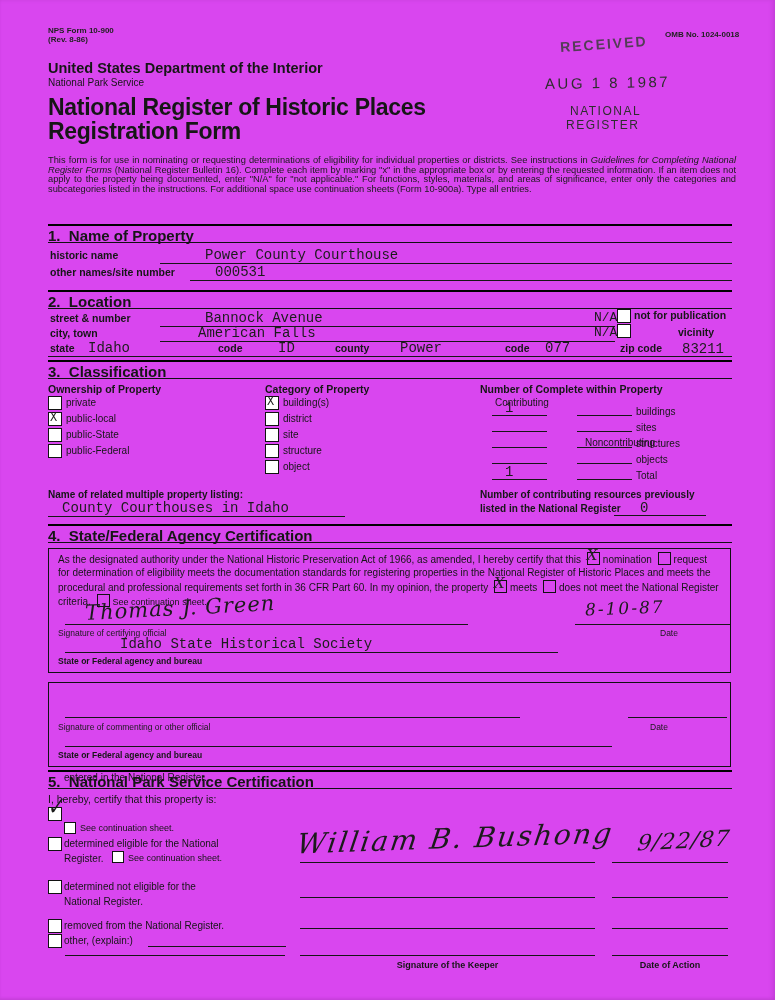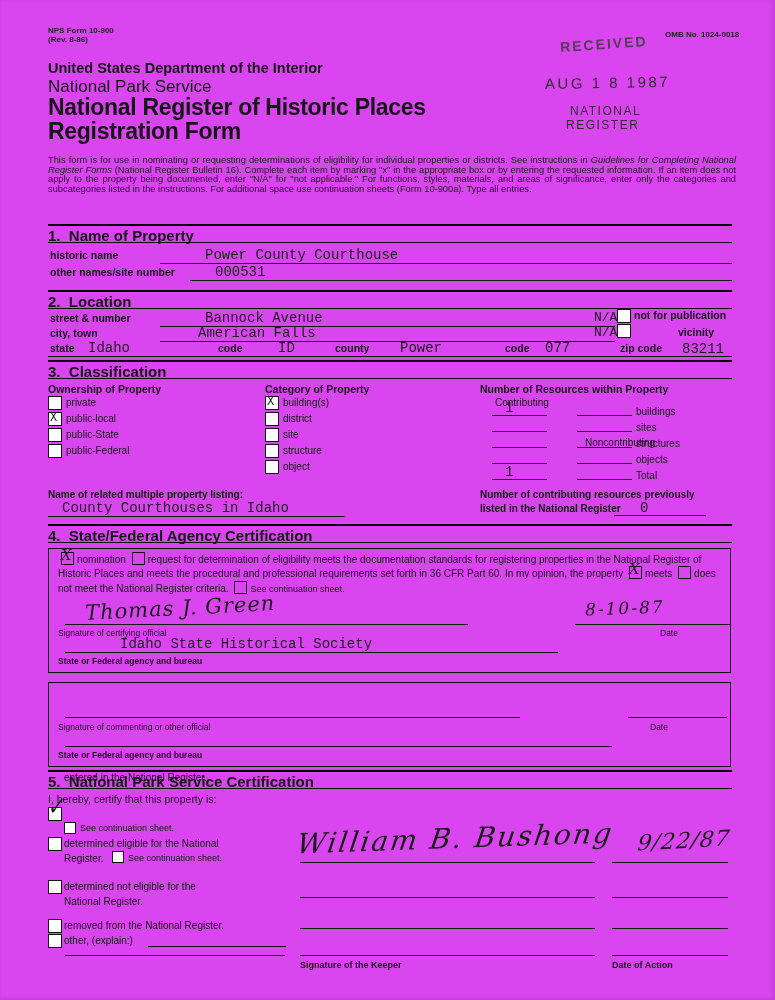--- a/index.html
+++ b/index.html
@@ -3,21 +3,21 @@
 <meta charset="utf-8">
 <style>
   html,body{margin:0;padding:0;background:#e8e8e8;}
   .page{position:relative;width:775px;height:1000px;background:#d946ef;margin:0 auto;
         font-family:"Liberation Sans",sans-serif;color:#161616;overflow:hidden;
         box-shadow:inset -3px 0 4px rgba(0,0,0,.08), inset 0 -2px 3px rgba(0,0,0,.05);}
   .abs{position:absolute;}
   .meta{font-size:8px;font-weight:bold;line-height:9px;color:#222;}
   .stamp{color:#3c3c3c;font-weight:bold;}
   .dept{font-size:14.5px;font-weight:bold;}
-  .agency{font-size:17px;}
+  .agency{font-size:10px;}
   .bigtitle{font-size:23px;font-weight:bold;letter-spacing:-0.3px;}
   .intro{font-size:9.3px;line-height:9.7px;text-align:justify;color:#1a1a1a;}
   .it{font-style:italic;}
   .ln{position:absolute;height:0;border-top:1px solid #161616;}
   .ln2{position:absolute;height:0;border-top:1.8px solid #111;}
   .ln3{position:absolute;height:0;border-top:2.6px solid #000;}
   .sechead{position:absolute;font-size:15px;font-weight:bold;white-space:pre;}
   .lbl{position:absolute;font-size:10.5px;font-weight:bold;white-space:pre;}
   .lbl-r{position:absolute;font-size:10px;white-space:pre;}
   .sm{position:absolute;font-size:8.5px;white-space:pre;color:#1a1a1a;}
@@ -28,21 +28,21 @@
   .cbi{display:inline-block;width:11px;height:11px;border:1.5px solid #111;vertical-align:-2px;
        margin:0 3px;position:relative;}
   .mk{position:absolute;left:1px;top:-2px;font-family:"Liberation Mono",monospace;
       font-size:12px;color:#1c1c1c;}
   .mkh{position:absolute;left:-1px;top:-4px;font-family:"DejaVu Serif",serif;font-style:italic;
       font-size:15px;color:#222;}
   .hw{position:absolute;font-family:"DejaVu Serif",serif;font-style:italic;color:#1b1b1b;white-space:pre;}
   .boxed{position:absolute;border:1.5px solid #111;background:transparent;}
   .certp{position:absolute;font-size:10px;line-height:13.4px;color:#151515;}
   .item{position:absolute;font-size:10px;white-space:pre;color:#151515;}
-  .ctr{text-align:left;}
+  .ctr{text-align:center;}
 </style>
 </head>
 <body>
 
 <div class="page">
 
   <div class="abs meta" style="left:48px;top:26px;">
     <div>NPS Form 10-900</div>
     <div>(Rev. 8-86)</div>
   </div>
@@ -103,21 +103,21 @@
   <div class="lbl" style="left:620px;top:342px;">zip code</div>
   <div class="tw" style="left:682px;top:341px;">83211</div>
   <div class="ln" style="left:48px;top:356px;width:684px;"></div>
 
   <div class="ln3" style="left:48px;top:360px;width:684px;"></div>
   <div class="sechead" style="left:48px;top:363px;">3.  Classification</div>
   <div class="ln2" style="left:48px;top:378px;width:684px;"></div>
 
   <div class="lbl" style="left:48px;top:383px;">Ownership of Property</div>
   <div class="lbl" style="left:265px;top:383px;">Category of Property</div>
-  <div class="lbl" style="left:480px;top:383px;">Number of Resources within Property</div>
+  <div class="lbl" style="left:480px;top:383px;">Number of Complete within Property</div>
 
   <span class="cb" style="left:48px;top:396px;">
       <span class="mk"></span>
     </span>
   <div class="lbl-r" style="left:66px;top:397px;">private</div>
   <span class="cb" style="left:48px;top:412px;">
       <span class="mk">X</span>
     </span>
   <div class="lbl-r" style="left:66px;top:413px;">public-local</div>
   <span class="cb" style="left:48px;top:428px;">
@@ -183,20 +183,21 @@
   <div class="lbl-r" style="left:480px;top:503px;font-weight:bold;">listed in the National Register</div>
   <div class="tw" style="left:640px;top:500px;">0</div>
   <div class="ln" style="left:614px;top:515px;width:92px;"></div>
 
   <div class="ln3" style="left:48px;top:524px;width:684px;"></div>
   <div class="sechead" style="left:48px;top:527px;">4.  State/Federal Agency Certification</div>
   <div class="ln2" style="left:48px;top:542px;width:684px;"></div>
 
   <div class="boxed" style="left:48px;top:548px;width:681px;height:123px;"></div>
   <div class="certp" style="left:58px;top:552px;width:662px;">
+    <span>As the designated authority under the National Historic Preservation Act of 1966, as amended, I hereby certify that this</span>
     <span class="cbi"><span class="mkh">X</span></span><span>nomination</span>
     <span class="cbi"></span><span>request for determination of eligibility meets the documentation standards for registering properties in the National Register of Historic Places and meets the procedural and professional requirements set forth in 36 CFR Part 60. In my opinion, the property</span>
     <span class="cbi"><span class="mkh">X</span></span><span>meets</span>
     <span class="cbi"></span><span>does not meet the National Register criteria.</span>
     <span class="cbi"></span><span style="font-size:9px;">See continuation sheet.</span>
   </div>
 
   <div class="hw" style="left:85px;top:596px;font-size:21px;letter-spacing:1px;transform:rotate(-3deg);">Thomas J. Green</div>
   <div class="hw" style="left:585px;top:598px;font-size:17px;letter-spacing:2px;transform:rotate(-2deg);">8-10-87</div>
   <div class="ln" style="left:65px;top:624px;width:403px;"></div>

